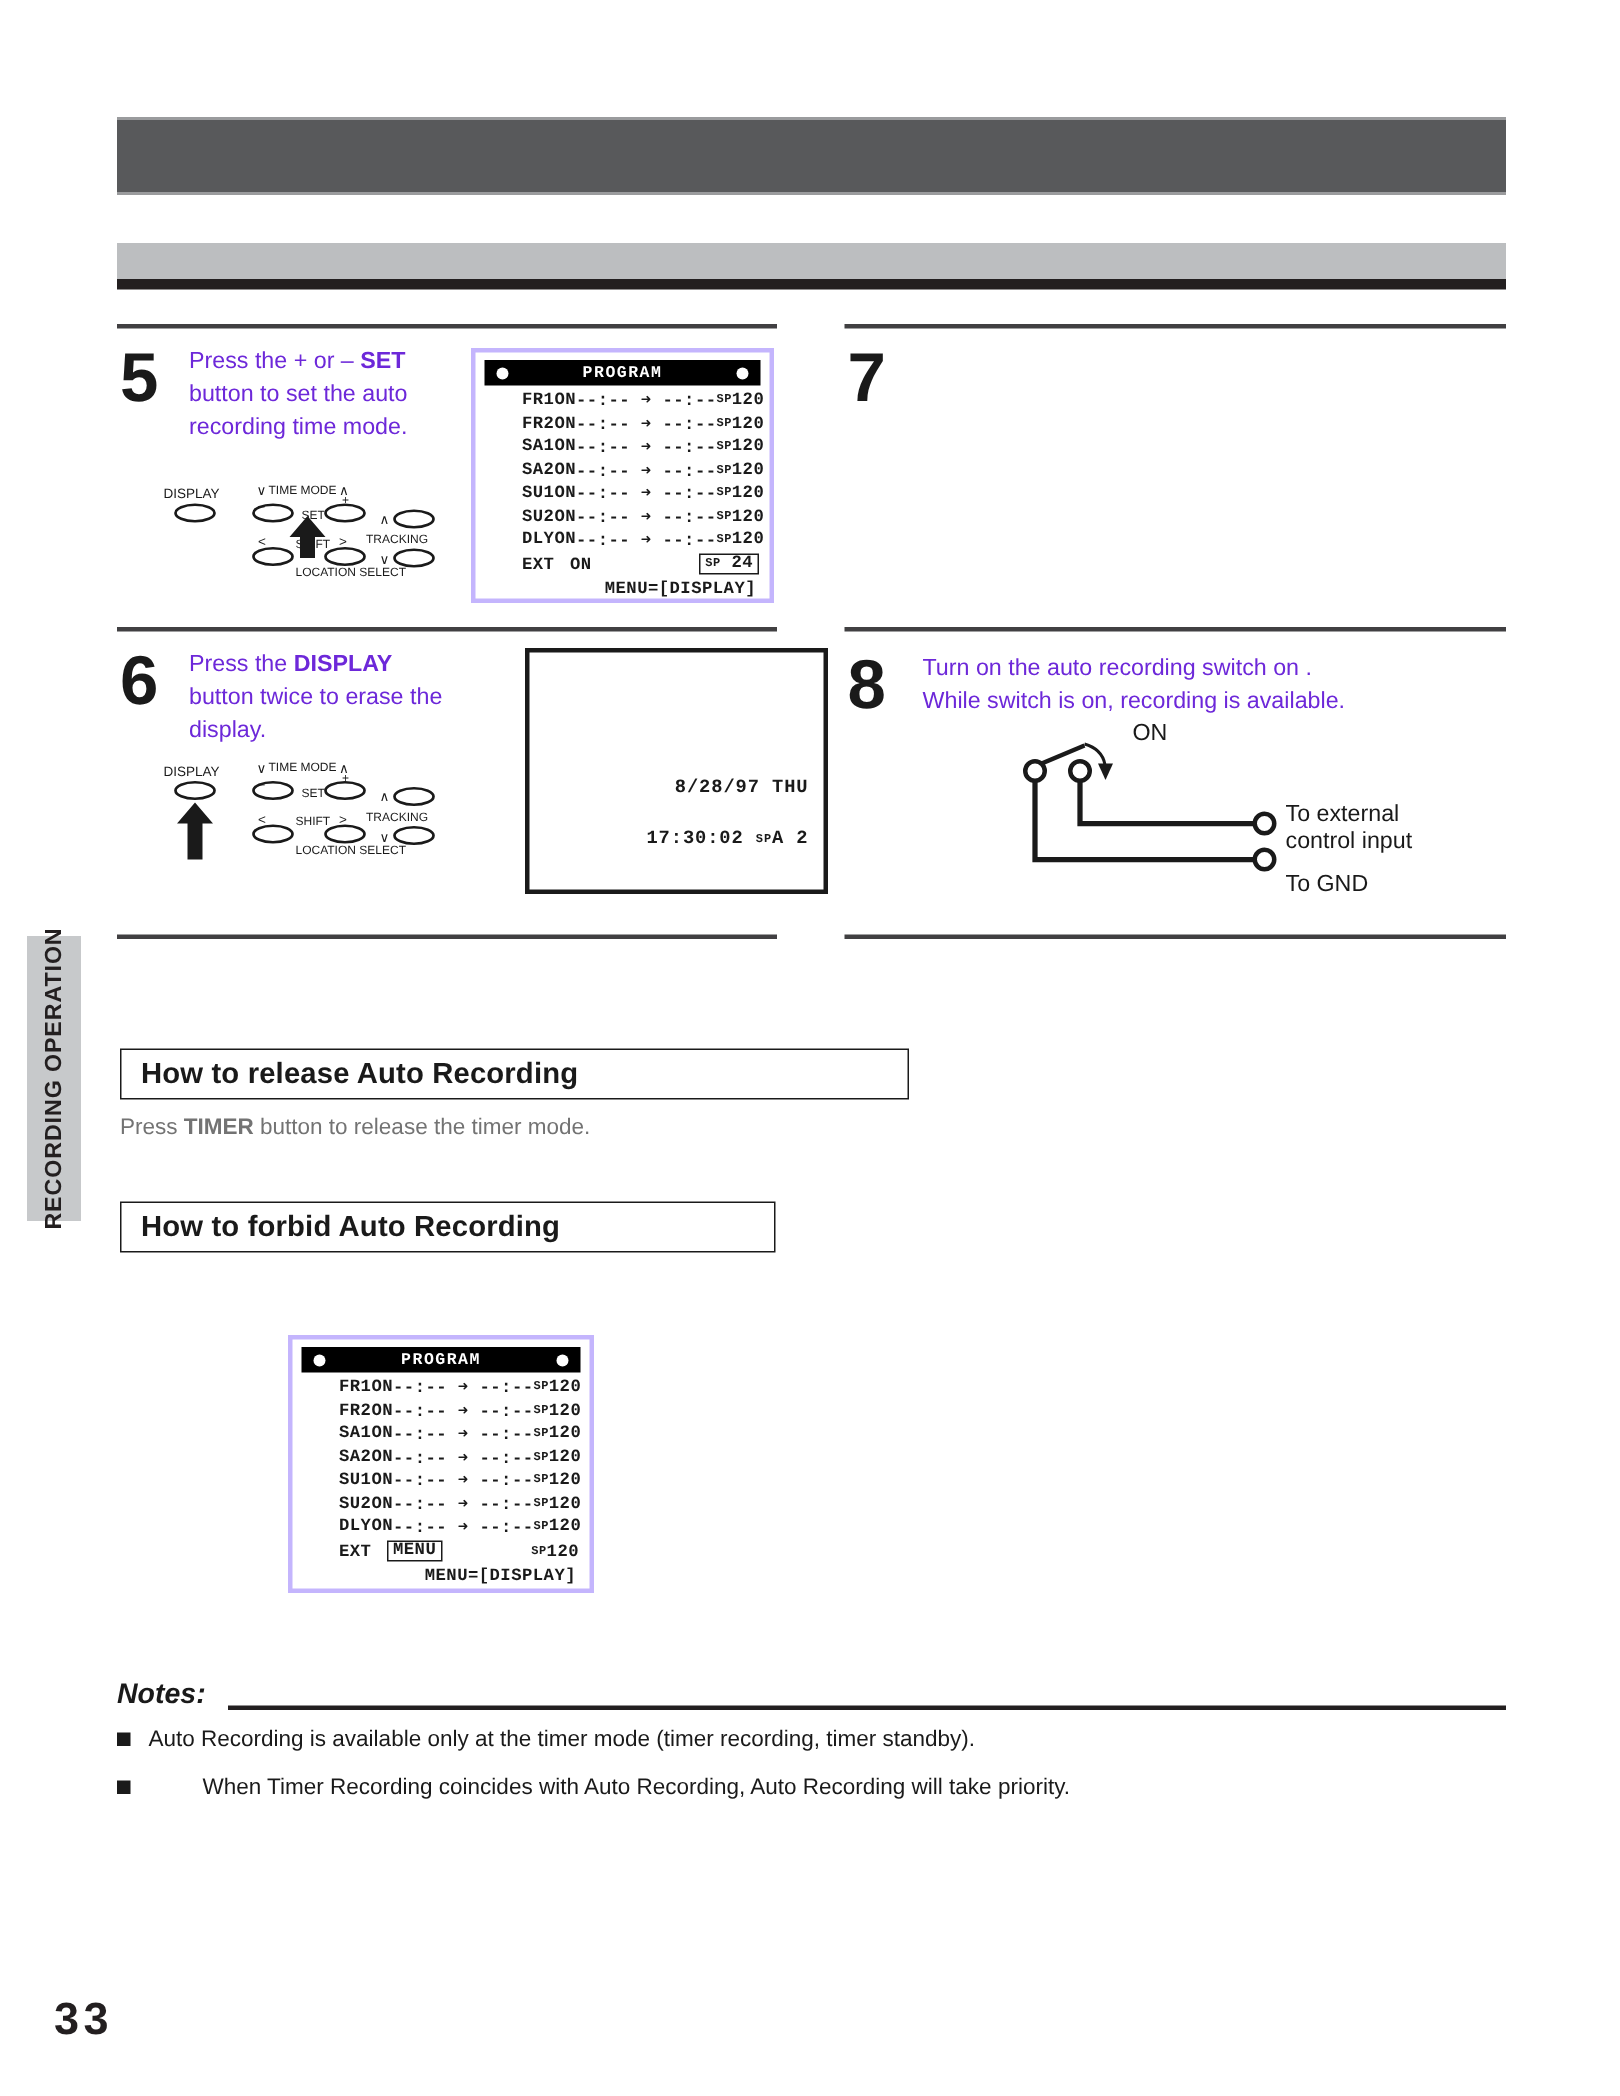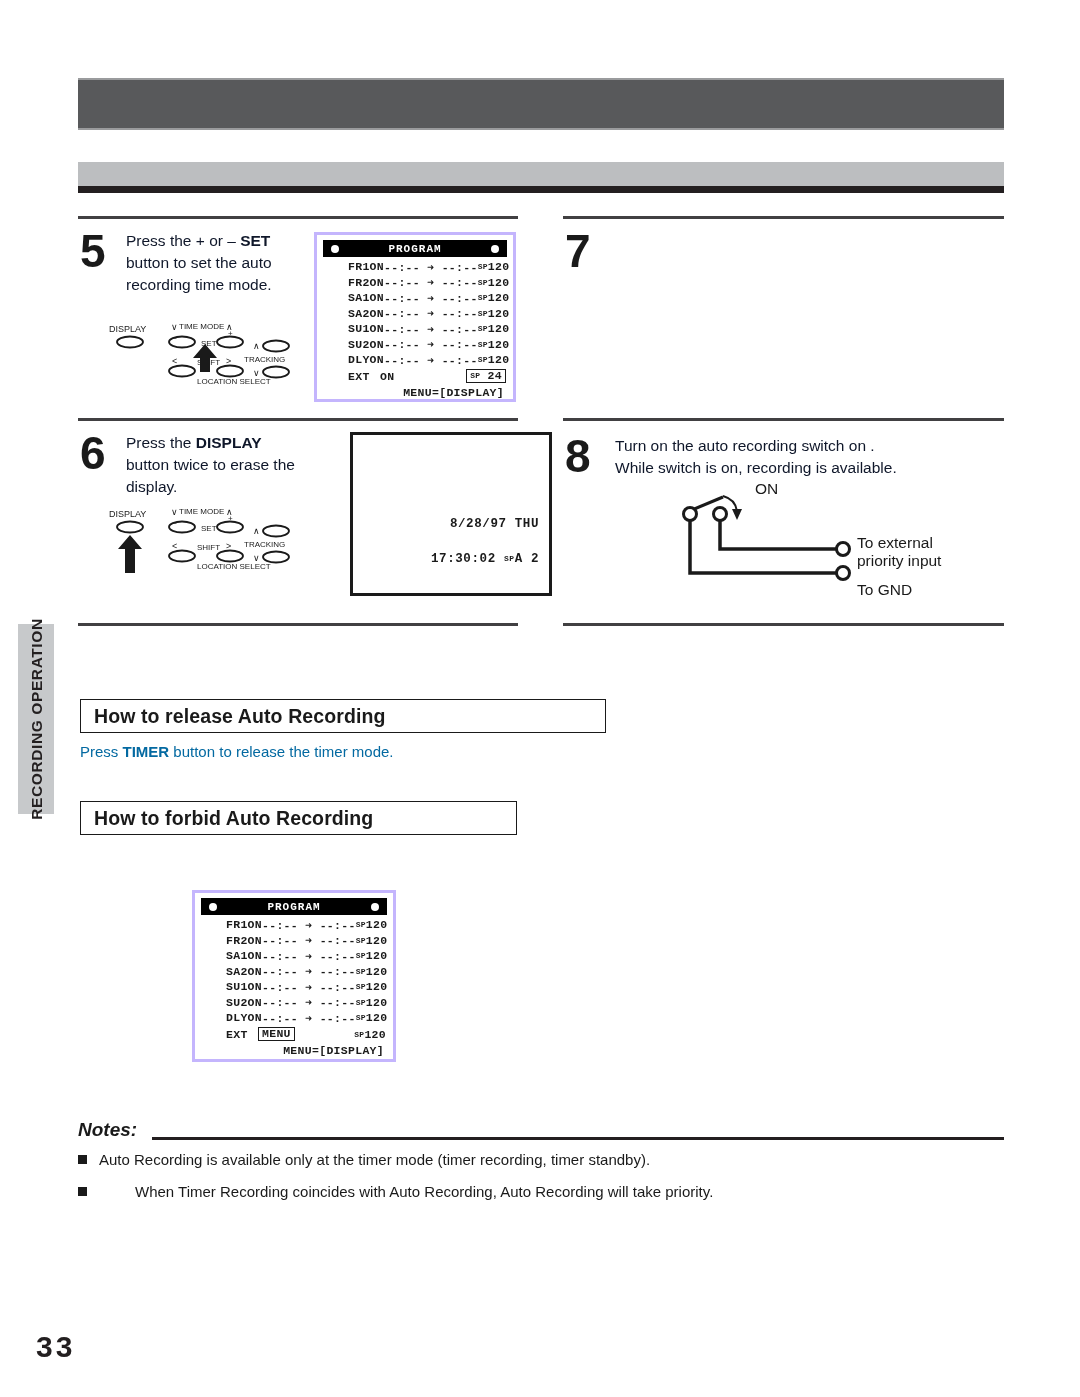--- a/index.html
+++ b/index.html
@@ -77,21 +77,21 @@
     font-weight: bold;
     font-family: "Liberation Sans", sans-serif;
     line-height: 46px;
     color: #1a1a1a;
   }
   .step-body {
     position: absolute;
     left: 46px; top: 2px;
     font-size: 15.5px;
     line-height: 22px;
-    color: #0f172a;
+    color: #6d28d9;
   }
   .step-body b { font-weight: bold; }
 
   
   .remote { position: absolute; width: 200px; height: 80px; }
   .remote svg { display: block; }
 
   
   .osd {
     position: absolute;
@@ -190,21 +190,21 @@
     padding-left: 13px;
     font-size: 19.5px;
     font-weight: bold;
     letter-spacing: 0.1px;
     color: #1a1a1a;
   }
   .sec-text {
     position: absolute;
     font-size: 15px;
     line-height: 20px;
-    color: #0369a1;
+    color: #737373;
   }
   .sec-text b { font-weight: bold; }
 
   
   .notes-title {
     position: absolute;
     left: 78px; top: 1119px;
     font-size: 19px;
     font-weight: bold;
     font-style: italic;
@@ -436,21 +436,21 @@
     <path d="M55,43 L55,71 L172,71" stroke="#1a1a1a" stroke-width="3.5" fill="none"></path>
 
     <path d="M25,43 L25,95 L172,95" stroke="#1a1a1a" stroke-width="3.5" fill="none"></path>
 
     <circle cx="178" cy="71" r="6.5" fill="#ffffff" stroke="#1a1a1a" stroke-width="3"></circle>
     <circle cx="178" cy="95" r="6.5" fill="#ffffff" stroke="#1a1a1a" stroke-width="3"></circle>
   </svg>
   <div class="sw-label" style="left:90px; top:2px;">ON</div>
   <div class="sw-label" style="left:192px; top:56px;">
     <span>To external</span><br>
-    <span>priority input</span>
+    <span>control input</span>
   </div>
   <div class="sw-label" style="left:192px; top:103px;">To GND</div>
 </div>
 
 <div class="sec-head" style="left:80px; top:699px; width:526px; height:34px;">How to release Auto Recording</div>
 <div class="sec-text" style="left:80px; top:742px; width:440px;">
   <span>Press </span><b>TIMER</b><span> button to release the timer mode.</span>
 </div>
 
 <div class="sec-head" style="left:80px; top:801px; width:437px; height:34px;">How to forbid Auto Recording</div>

